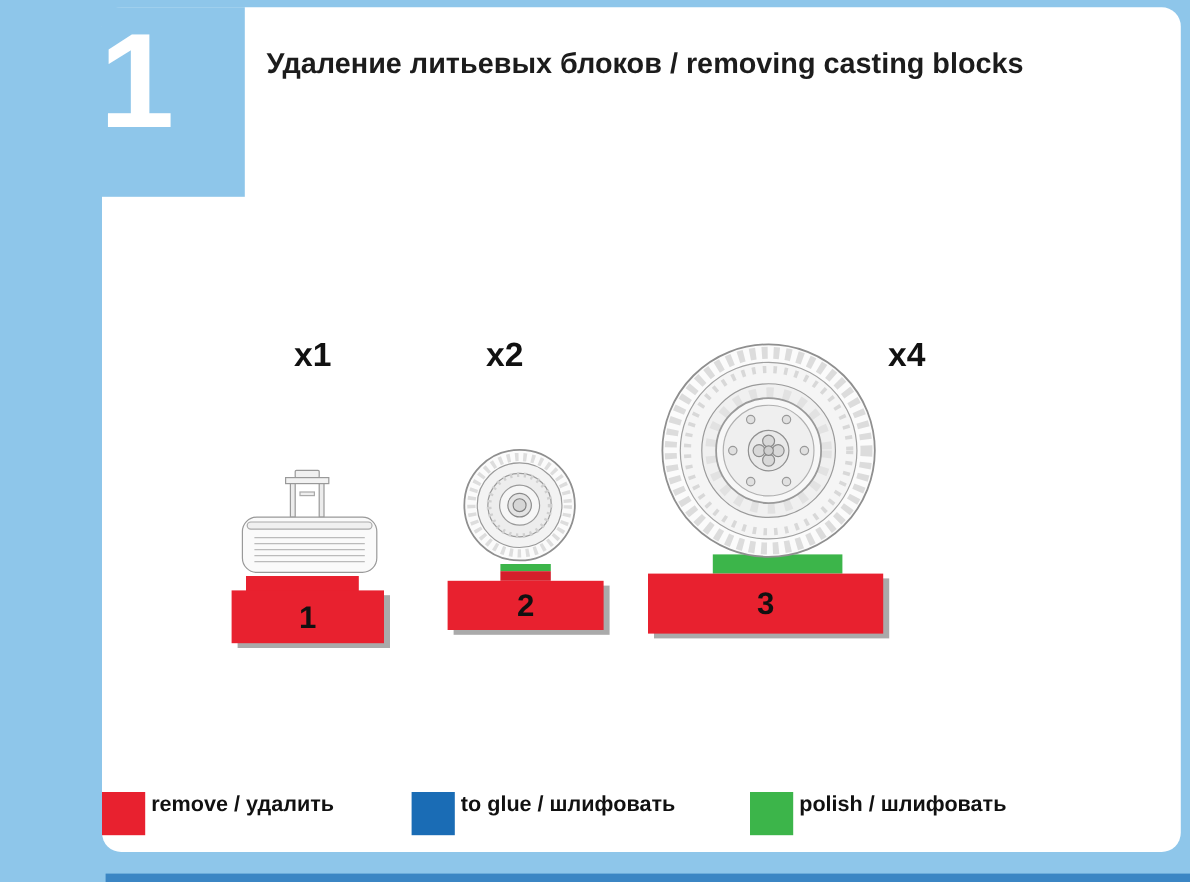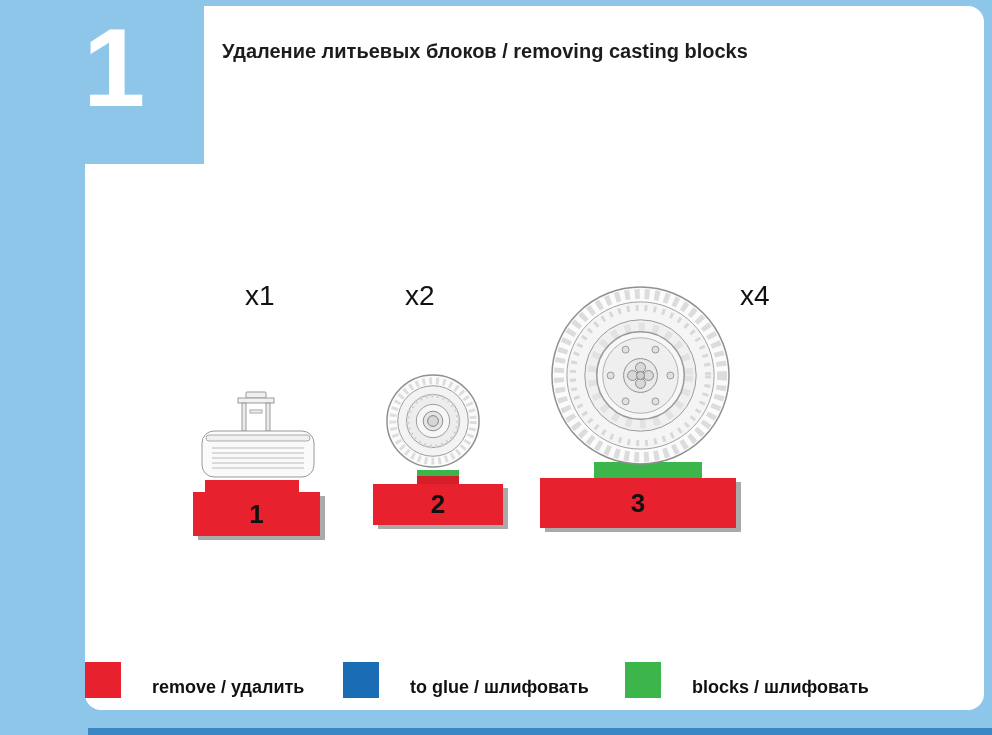--- a/index.html
+++ b/index.html
@@ -17,26 +17,26 @@
   .step-tile{
     position:absolute;left:85px;top:6px;width:119px;height:158px;
     background:#8ec6ea;
   }
   .step-num{
     position:absolute;left:-2px;top:6px;
     font-size:112px;line-height:1;font-weight:bold;color:#ffffff;
   }
   .title{
     position:absolute;left:222px;top:40px;
-    font-size:20px;font-weight:bold;color:#1c1c1c;
+    font-size:24px;font-weight:bold;color:#1c1c1c;
     white-space:nowrap;
   }
   .qty{
     position:absolute;top:280px;
-    font-size:28px;font-weight:normal;color:#111111;
+    font-size:28px;font-weight:bold;color:#111111;
   }
   .qty1{left:245px;}
   .qty2{left:405px;}
   .qty3{left:740px;}
   .illus{position:absolute;}
   .strip{position:absolute;}
   .block{
     position:absolute;
     background:#e8212f;
     box-shadow:5px 4px 0 rgba(85,85,85,0.5);
@@ -47,21 +47,21 @@
   }
   .block1{left:193px;top:492px;width:127px;height:44px;}
   .tier1{left:205px;top:480px;width:94px;height:13px;background:#e8212f;}
   .stub-green{left:417px;top:470px;width:42px;height:6px;background:#3cb54a;}
   .stub-red{left:417px;top:476px;width:42px;height:8px;background:#d41f2b;}
   .block2{left:373px;top:484px;width:130px;height:41px;}
   .strip3{left:594px;top:462px;width:108px;height:16px;background:#3cb54a;}
   .block3{left:540px;top:478px;width:196px;height:50px;}
   .legend-item{
     position:absolute;top:660px;height:38px;
-    display:flex;align-items:flex-end;gap:31px;
+    display:flex;align-items:flex-start;gap:5px;
   }
   .legend-1{left:85px;}
   .legend-2{left:343px;}
   .legend-3{left:625px;}
   .swatch{width:36px;height:36px;display:inline-block;background:#ccc;}
   .legend-label{font-size:18px;font-weight:bold;color:#111111;white-space:nowrap;}
   .bottom-bar{
     position:absolute;left:88px;bottom:0;width:904px;height:7px;background:#3b86c4;
   }
 </style>
@@ -148,18 +148,18 @@
   <div class="legend-item legend-1">
     <span class="swatch" style="background: rgb(232, 33, 47);"></span>
     <span class="legend-label">remove / удалить</span>
   </div>
   <div class="legend-item legend-2">
     <span class="swatch" style="background: rgb(26, 108, 181);"></span>
     <span class="legend-label">to glue / шлифовать</span>
   </div>
   <div class="legend-item legend-3">
     <span class="swatch" style="background: rgb(60, 181, 74);"></span>
-    <span class="legend-label">blocks / шлифовать</span>
+    <span class="legend-label">polish / шлифовать</span>
   </div>
 
   <div class="bottom-bar" style="background: rgb(59, 134, 196);"></div>
 
 </div>
 
 </body></html>

